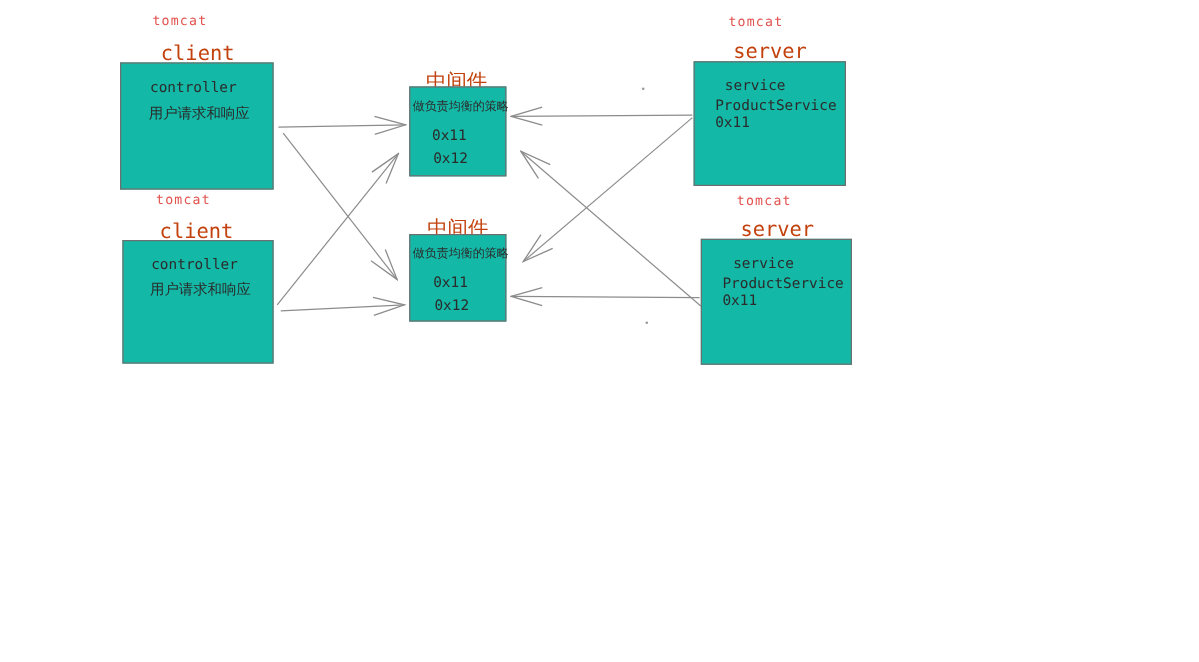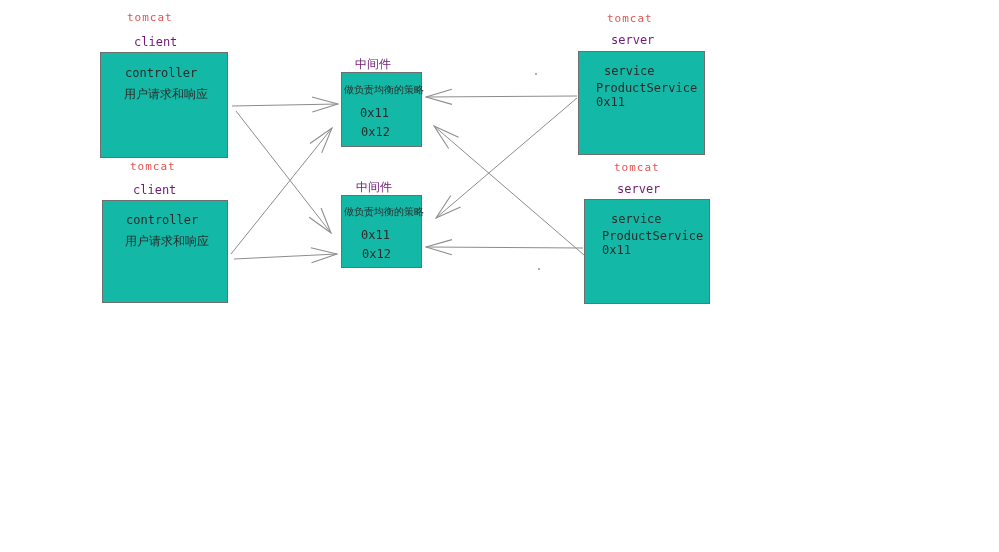--- a/index.html
+++ b/index.html
@@ -12,22 +12,22 @@
     color: #2b2b2b;
     overflow: hidden;
   }
   .abs { position: absolute; white-space: nowrap; }
   .tag {
     font-size: 11px;
     letter-spacing: 1px;
     color: #e25450;
   }
   .node-title {
-    font-size: 12px;
-    color: #701a75;
+    font-size: 17px;
+    color: #c2410c;
   }
   .box {
     position: absolute;
     border: 1px solid #6e6e6e;
     background: #14b8a6;
     box-sizing: border-box;
   }
   .box .line { position: absolute; font-size: 12px; line-height: 12px; white-space: nowrap; }
   .box .line.small { font-size: 10px; line-height: 11px; }
   #arrow-layer { position: absolute; left: 0; top: 0; width: 999px; height: 552px; }

